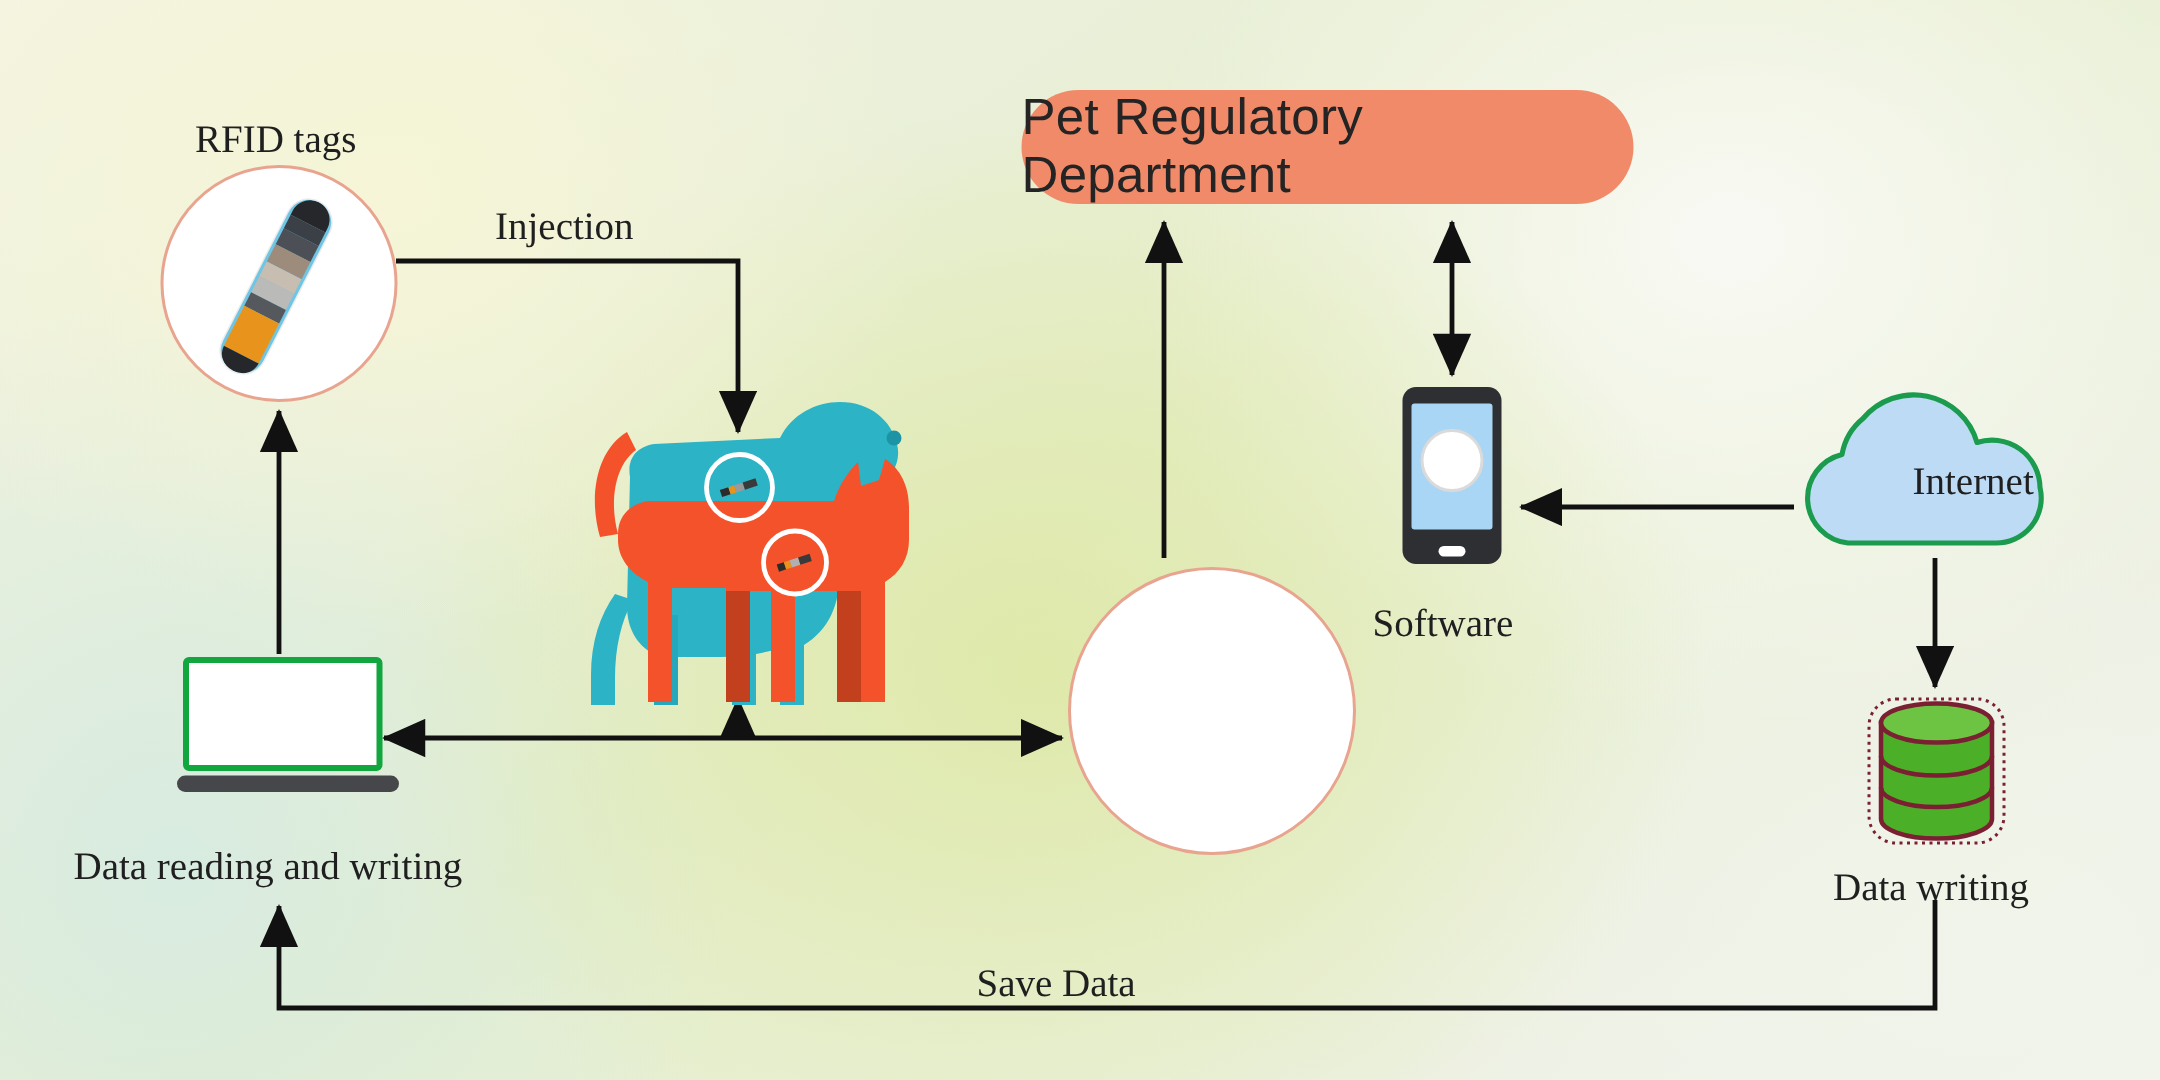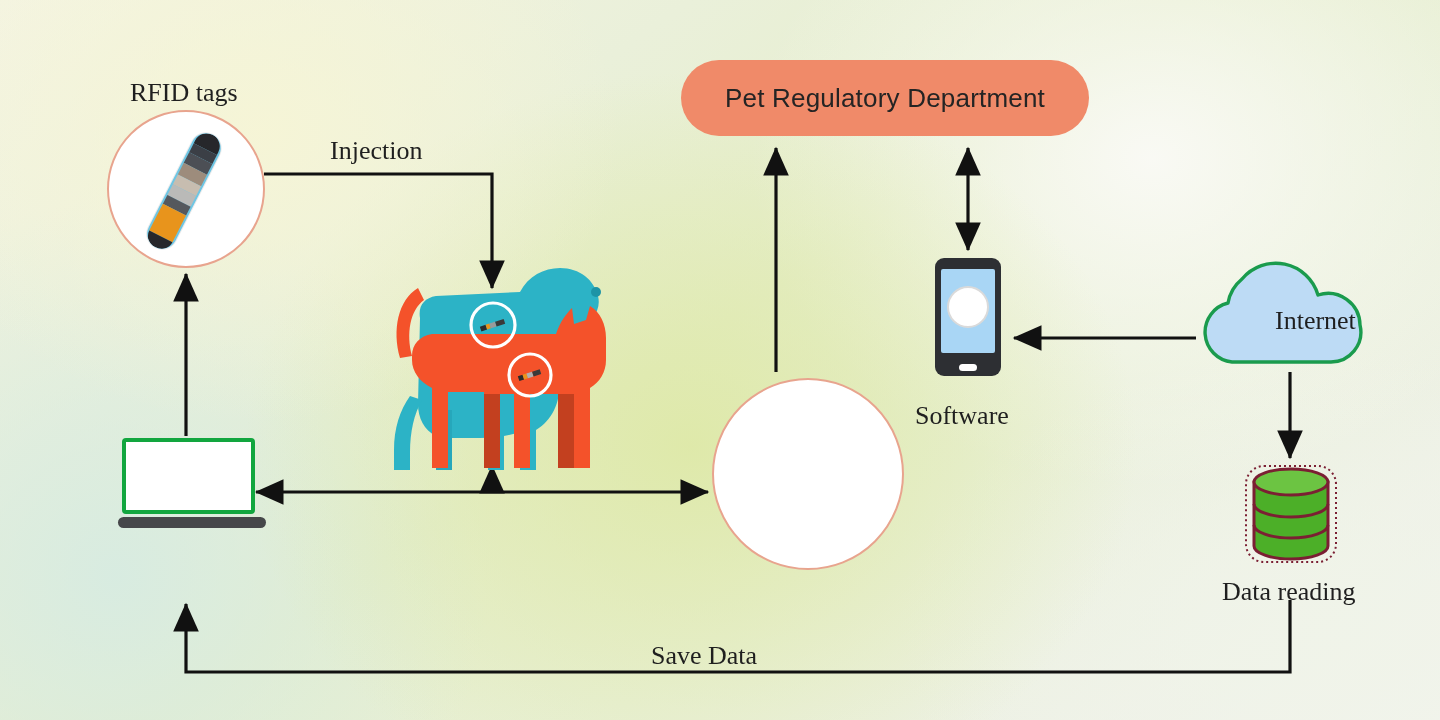--- a/index.html
+++ b/index.html
@@ -28,21 +28,21 @@
     font-family:Liberation Serif, serif;
   }
   .lbl-26 { font-size:26px; }
 
   
   #dept {
     left:681px; top:60px; width:408px; height:76px;
     background:#f08a69; border-radius:38px;
     display:flex; align-items:center; justify-content:center;
   }
-  #dept span { font-size:26px; color:#242424; letter-spacing:.2px; }
+  #dept span { font-size:34px; color:#242424; letter-spacing:.2px; }
 
   
   #tagCircle {
     left:107px; top:110px; width:158px; height:158px;
     border-radius:50%; background:#ffffff;
     border:2px solid #e8a48e; overflow:hidden;
   }
   #tagCircle .capsule {
     position:absolute; left:60px; top:16px; width:30px; height:126px;
     transform:rotate(27deg); transform-origin:50% 50%;
@@ -303,16 +303,17 @@
     <div class="body"></div>
     <div class="scr"></div>
     <div class="appicon"></div>
     <div class="home"></div>
   </div>
 
   <div class="lbl lbl-26" id="lbl-rfidtags">RFID tags</div>
   <div class="lbl lbl-26" id="lbl-injection">Injection</div>
   <div class="lbl lbl-26" id="lbl-software">Software</div>
   <div class="lbl lbl-26" id="lbl-internet">Internet</div>
-  <div class="lbl lbl-26" id="lbl-datacenter">Data reading</div>
+  <div class="lbl lbl-26" id="lbl-datacenter">Data writing</div>
+  <div class="lbl lbl-26" id="lbl-datarw">Data reading and writing</div>
   <div class="lbl lbl-26" id="lbl-savedata">Save Data</div>
 
 </div>
 
 </body></html>

